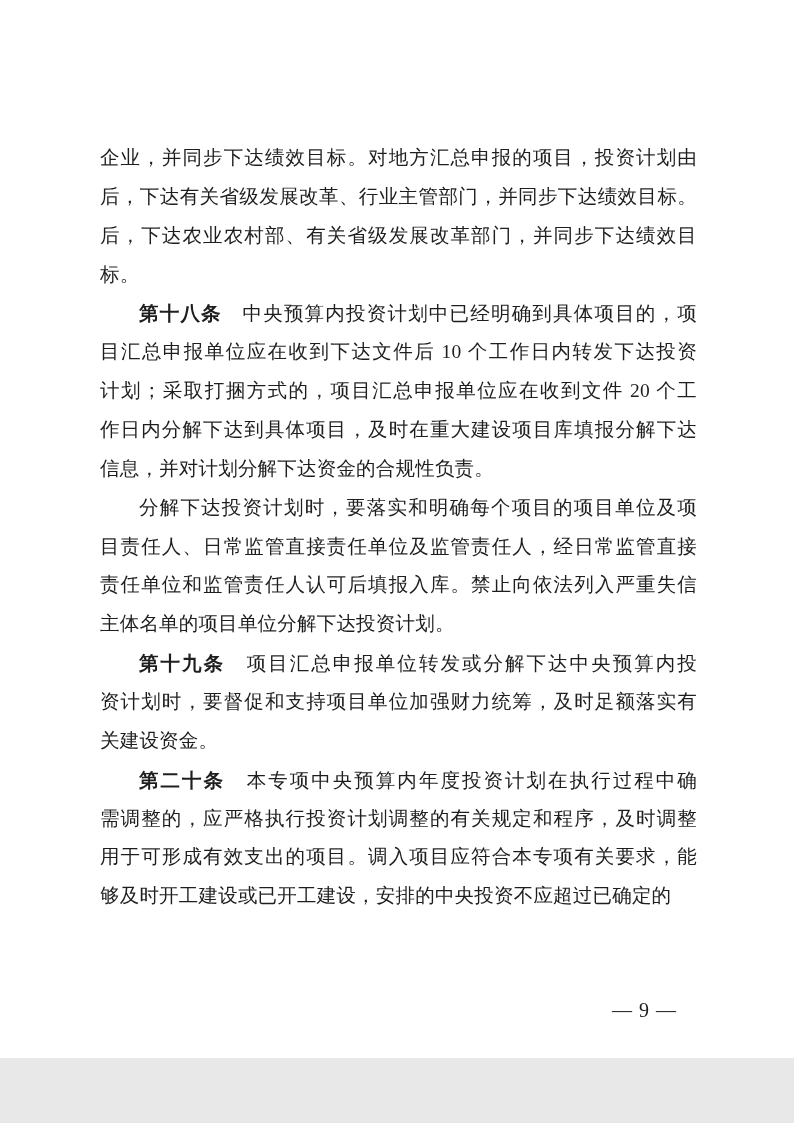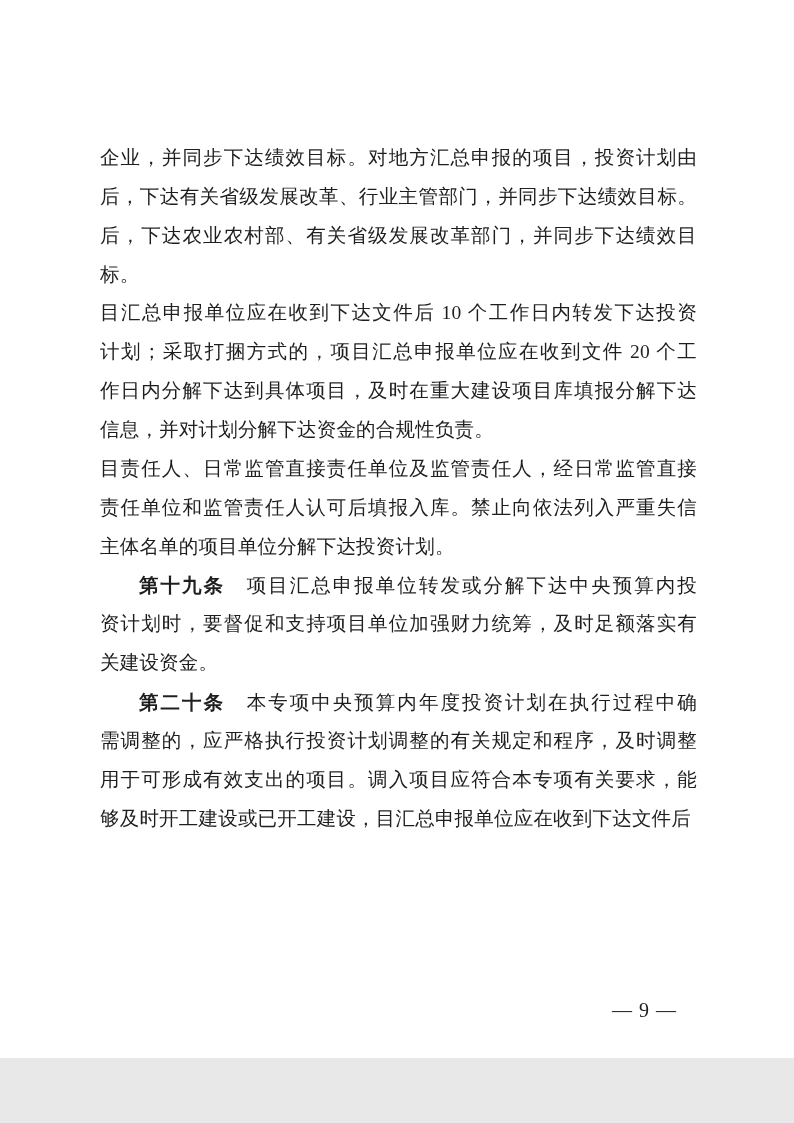--- a/index.html
+++ b/index.html
@@ -59,36 +59,38 @@
 
 <div class="sheet">
   <div class="content" id="doc-content">
       <div class="para">
         <div class="line">企业，并同步下达绩效目标。对地方汇总申报的项目，投资计划由</div>
         <div class="line">后，下达有关省级发展改革、行业主管部门，并同步下达绩效目标。</div>
         <div class="line">后，下达农业农村部、有关省级发展改革部门，并同步下达绩效目</div>
         <div class="line final">标。</div>
       </div>
       <div class="para">
+        <div class="line indent"><span class="article-number">第十八条</span>　中央预算内投资计划中已经明确到具体项目的，项</div>
         <div class="line">目汇总申报单位应在收到下达文件后 10 个工作日内转发下达投资</div>
         <div class="line">计划；采取打捆方式的，项目汇总申报单位应在收到文件 20 个工</div>
         <div class="line">作日内分解下达到具体项目，及时在重大建设项目库填报分解下达</div>
         <div class="line final">信息，并对计划分解下达资金的合规性负责。</div>
       </div>
       <div class="para">
+        <div class="line indent">分解下达投资计划时，要落实和明确每个项目的项目单位及项</div>
         <div class="line">目责任人、日常监管直接责任单位及监管责任人，经日常监管直接</div>
         <div class="line">责任单位和监管责任人认可后填报入库。禁止向依法列入严重失信</div>
         <div class="line final">主体名单的项目单位分解下达投资计划。</div>
       </div>
       <div class="para">
         <div class="line indent"><span class="article-number">第十九条</span>　项目汇总申报单位转发或分解下达中央预算内投</div>
         <div class="line">资计划时，要督促和支持项目单位加强财力统筹，及时足额落实有</div>
         <div class="line final">关建设资金。</div>
       </div>
       <div class="para">
         <div class="line indent"><span class="article-number">第二十条</span>　本专项中央预算内年度投资计划在执行过程中确</div>
         <div class="line">需调整的，应严格执行投资计划调整的有关规定和程序，及时调整</div>
         <div class="line">用于可形成有效支出的项目。调入项目应符合本专项有关要求，能</div>
-        <div class="line final">够及时开工建设或已开工建设，目汇总申报单位应在收到下达文件后</div>
+        <div class="line final">够及时开工建设或已开工建设，安排的中央投资不应超过已确定的</div>
       </div>
     </div>
   <div class="page-number">— 9 —</div>
 </div>
 
 </body></html>

